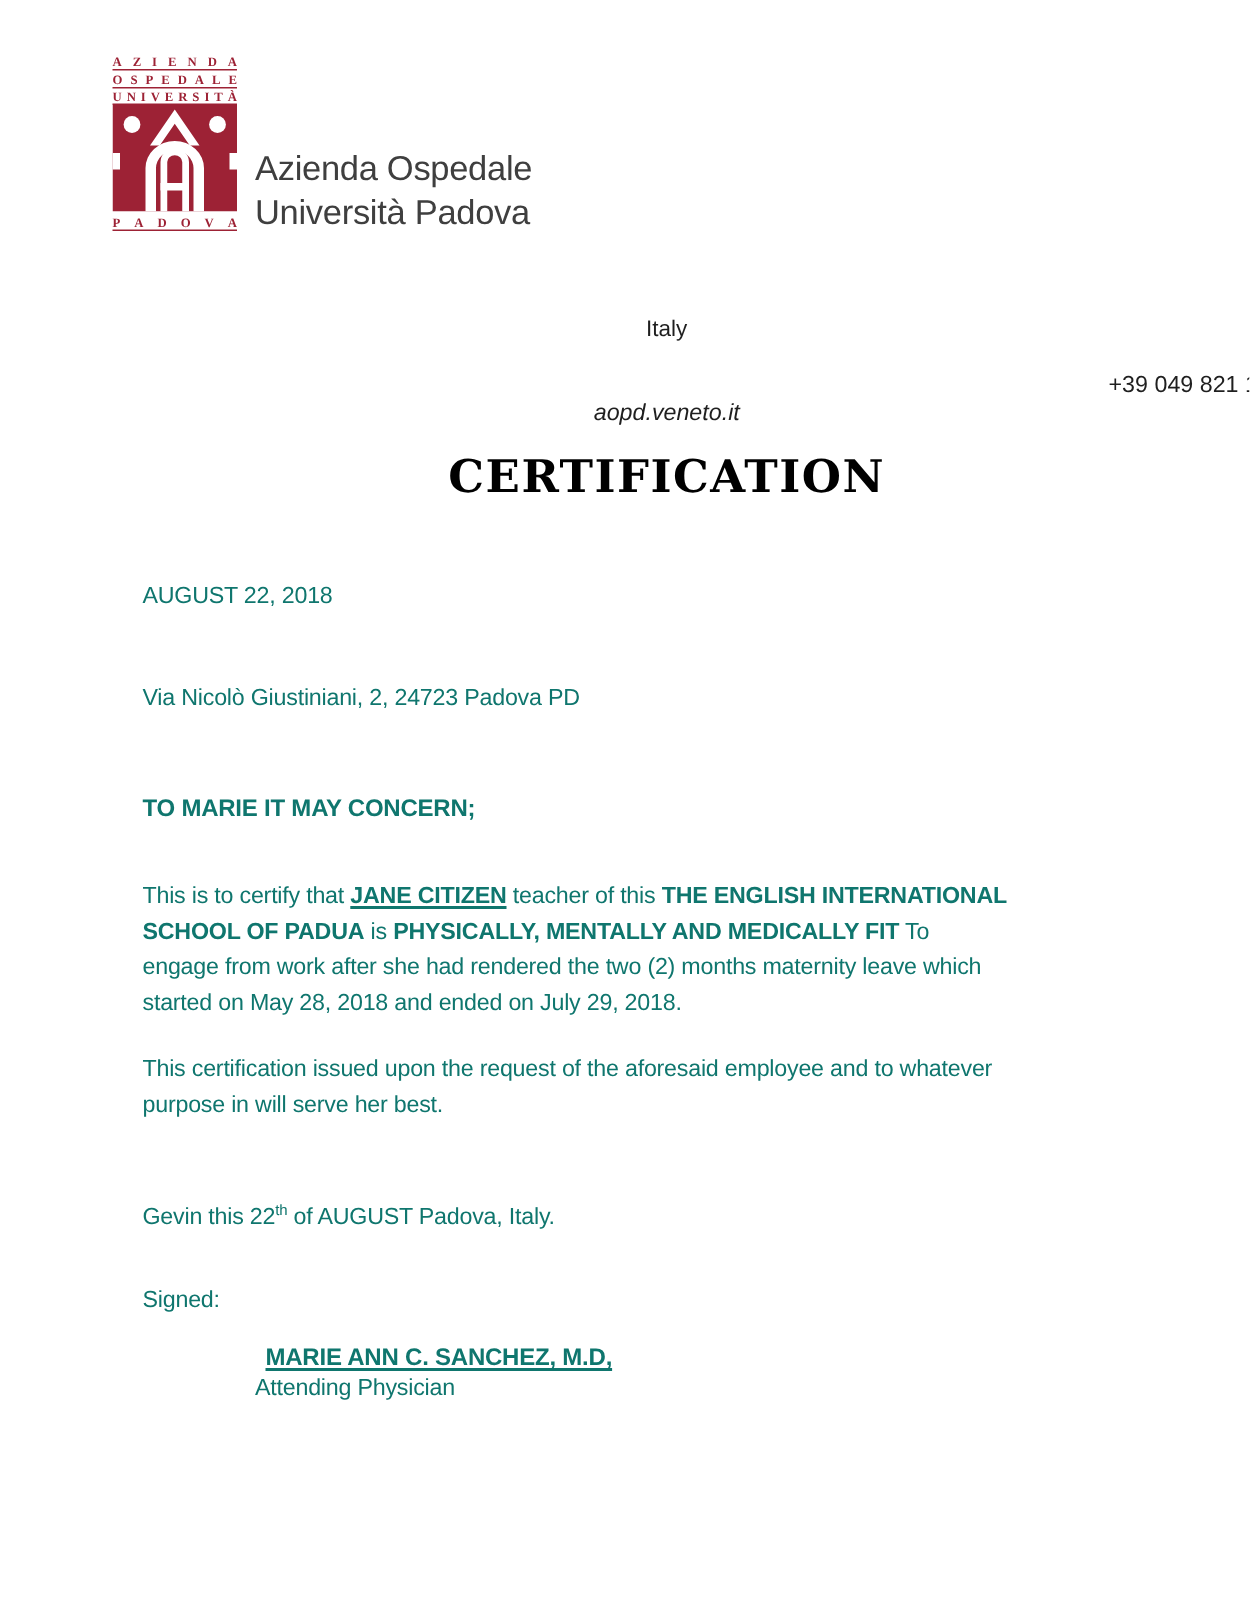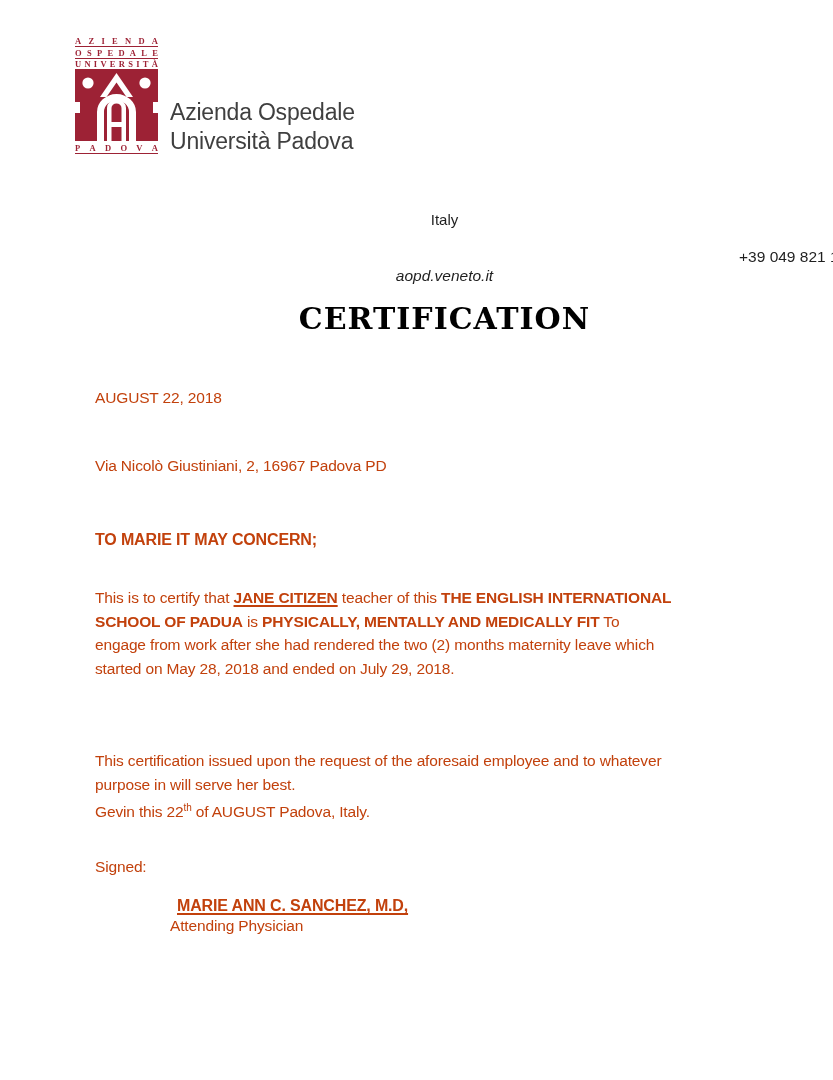--- a/index.html
+++ b/index.html
@@ -79,27 +79,27 @@
     color: #000000;
   }
 
   
   .bline {
     position: absolute;
     left: 95px;
     font-size: 15.5px;
     line-height: 23.5px;
     letter-spacing: -0.15px;
-    color: #c2410c;
+    color: #0f766e;
   }
   .date-line      { top: 386px; }
   .address-line   { top: 454px; }
   .salutation     { top: 528px; font-weight: bold; font-size: 16px; }
   .certify-par    { top: 586px; width: 700px; }
-  .purpose-par    { top: 749px; width: 700px; }
+  .purpose-par    { top: 701px; width: 700px; }
   .given-line     { top: 800px; }
   .signed-label   { top: 855px; }
   .sig-name       { top: 894px; left: 152px; font-weight: bold; font-size: 16px;
                     text-decoration: underline; text-decoration-thickness: 1.5px; text-underline-offset: 2px; margin-left: 25px; }
   .sig-title      { top: 914px; left: 170px; }
 
   .seg-bold { font-weight: bold; }
   .seg-bold-underline {
     font-weight: bold;
     text-decoration: underline;
@@ -181,21 +181,21 @@
   </div>
 
   <div class="center-block">
     <div class="country">Italy</div>
     <div class="phone">+39 049 821 1111</div>
     <div class="website">aopd.veneto.it</div>
     <h1 class="doc-title">CERTIFICATION</h1>
   </div>
 
   <p class="bline date-line">AUGUST 22, 2018</p>
-  <p class="bline address-line">Via Nicolò Giustiniani, 2, 16967 Padova PD</p>
+  <p class="bline address-line">Via Nicolò Giustiniani, 2, 24723 Padova PD</p>
   <p class="bline salutation">TO MARIE IT MAY CONCERN;</p>
   <p class="bline certify-par"><span class="seg-normal">This is to certify that </span><span class="seg-bold-underline">JANE CITIZEN</span><span class="seg-normal"> teacher of this </span><span class="seg-bold">THE ENGLISH INTERNATIONAL</span><br><span class="seg-bold">SCHOOL OF PADUA</span><span class="seg-normal"> is </span><span class="seg-bold">PHYSICALLY, MENTALLY AND MEDICALLY FIT</span><span class="seg-normal"> To</span><br><span class="seg-normal">engage from work after she had rendered the two (2) months maternity leave which</span><br><span class="seg-normal">started on May 28, 2018 and ended on July 29, 2018.</span></p>
   <p class="bline purpose-par"><span class="seg-normal">This certification issued upon the request of the aforesaid employee and to whatever</span><br><span class="seg-normal">purpose in will serve her best.</span></p>
   <p class="bline given-line"><span class="seg-normal">Gevin this 22</span><sup class="seg-sup">th</sup><span class="seg-normal"> of AUGUST Padova, Italy.</span></p>
   <p class="bline signed-label">Signed:</p>
   <p class="bline sig-name">MARIE ANN C. SANCHEZ, M.D,</p>
   <p class="bline sig-title">Attending Physician</p>
 
 </div>
 

